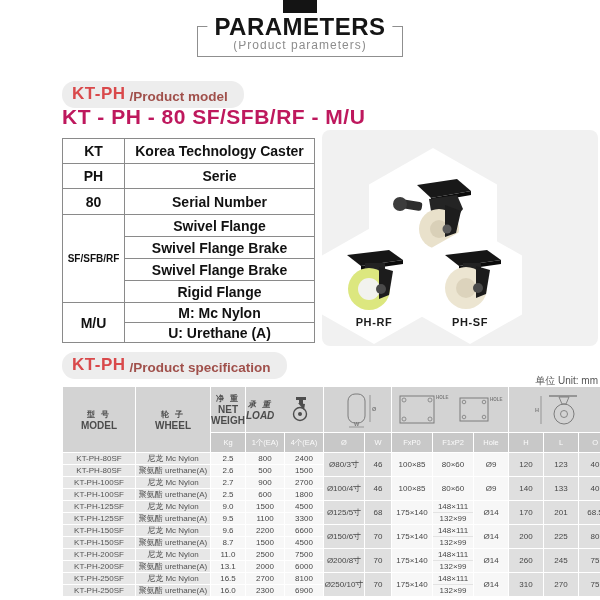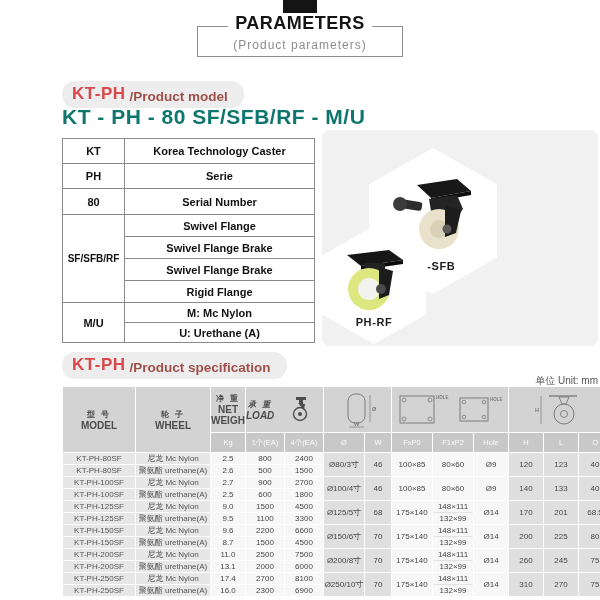--- a/index.html
+++ b/index.html
@@ -6,37 +6,37 @@
   html,body { background:#fff; }
   body { font-family:"Liberation Sans","DejaVu Sans",sans-serif; }
   .canvas { position:relative; width:600px; height:600px; background:#fff; overflow:hidden; }
 
   
   .top-tab { position:absolute; left:283px; top:0; width:34px; height:13px; background:#141414; }
 
   
   .title-box { position:absolute; left:197px; top:26px; width:206px; height:31px; border:1px solid #8f8f8f; }
   .title { position:absolute; left:50%; top:-14px; transform:translateX(-50%); background:#fff; padding:0 7px;
-           font-size:18px; font-weight:700; color:#151515; letter-spacing:.5px; white-space:nowrap; }
+           font-size:24px; font-weight:700; color:#151515; letter-spacing:.5px; white-space:nowrap; }
   .subtitle { text-align:center; margin-top:11px; font-size:12px; color:#8d8d8d; letter-spacing:1px; }
 
   
   .pill { position:absolute; display:inline-flex; align-items:flex-end; gap:4px; background:#ededed;
           border-radius:13px; padding:3px 16px 4px 10px; white-space:nowrap; }
   .pill-main { font-size:17px; font-weight:800; color:#d9494b; letter-spacing:.5px; }
   .pill-suffix { font-size:13.5px; font-weight:600; color:#a0504b; }
   .pill-model { left:62px; top:81px; }
   .pill-spec  { left:62px; top:352px; }
 
-  .model-code { position:absolute; left:62px; top:105px; font-size:21px; font-weight:600; color:#0f766e; letter-spacing:.5px; }
+  .model-code { position:absolute; left:62px; top:105px; font-size:21px; font-weight:600; color:#be185d; letter-spacing:.5px; }
 
   
   .model-table { position:absolute; left:62px; top:138px; width:253px; border-collapse:collapse; table-layout:fixed; }
   .model-table td { border:1px solid #8a8a8a; text-align:center; vertical-align:middle;
-                    font-size:11px; font-weight:700; color:#111; padding:0 2px; }
+                    font-size:14px; font-weight:700; color:#111; padding:0 2px; }
   .model-table .k { width:62px; }
   .rh1 { height:25px; } .rh1b { height:26px; } .rh2 { height:22px; } .rh3 { height:20px; }
 
   
   .products-panel { position:absolute; left:322px; top:130px; width:276px; height:216px; background:#f1f1f1; border-radius:8px; }
   .hex { position:absolute; background:#fff; clip-path:polygon(50% 0,100% 25%,100% 75%,50% 100%,0 75%,0 25%);
          display:flex; flex-direction:column; align-items:center; justify-content:center; }
   .hex svg { display:block; }
   .hex-label { font-size:11px; font-weight:700; color:#1d1d1d; letter-spacing:.6px; margin-top:1px; }
   .hex-sfb { left:47px; top:18px; width:128px; height:146px; }
@@ -138,20 +138,32 @@
         <polygon points="10,12 52,7 66,17 24,23" fill="#161616"></polygon>
         <polygon points="24,23 66,17 66,21 24,27" fill="#0b0b0b"></polygon>
         <rect x="28" y="20" width="20" height="14" fill="#222"></rect>
         <circle cx="32" cy="46" r="21" fill="#dce77f"></circle>
         <circle cx="32" cy="46" r="11" fill="#f2f2ee"></circle>
         <path d="M42,24 L56,28 L52,52 L42,56 Z" fill="#1c1c1c"></path>
         <circle cx="44" cy="46" r="5" fill="#4a4a4a"></circle>
       </svg>
       <div class="hex-label">PH-RF</div>
     </div>
+    <div class="hex hex-sf">
+      <svg width="74" height="72" viewBox="0 0 74 72">
+        <polygon points="12,12 54,7 68,17 26,23" fill="#161616"></polygon>
+        <polygon points="26,23 68,17 68,21 26,27" fill="#0b0b0b"></polygon>
+        <rect x="30" y="20" width="18" height="12" fill="#222"></rect>
+        <circle cx="33" cy="45" r="21" fill="#ece5d1"></circle>
+        <circle cx="33" cy="45" r="10" fill="#dcd3bc"></circle>
+        <path d="M43,23 L57,27 L53,51 L43,55 Z" fill="#1c1c1c"></path>
+        <circle cx="45" cy="45" r="5" fill="#4a4a4a"></circle>
+      </svg>
+      <div class="hex-label">PH-SF</div>
+    </div>
   </div>
 
   <div class="pill pill-spec">
     <span class="pill-main">KT-PH</span>
     <span class="pill-suffix">/Product specification</span>
   </div>
 
   <div class="unit-note">单位 Unit: mm</div>
 
   <table class="spec-table">
@@ -379,21 +391,21 @@
           <td class="c-wheel">聚氨酯 urethane(A)</td>
           <td class="c-white">13.1</td>
           <td class="c-white">2000</td>
           <td class="c-white">6000</td>
         </tr>
       </tbody>
       <tbody>
         <tr>
           <td class="c-model">KT-PH-250SF</td>
           <td class="c-wheel">尼龙 Mc Nylon</td>
-          <td class="c-white">17.4</td>
+          <td class="c-white">16.5</td>
           <td class="c-white">2700</td>
           <td class="c-white">8100</td>
           <td class="c-gray" rowspan="2">Ø250/10寸</td>
           <td class="c-gray" rowspan="2">70</td>
           <td class="c-white" rowspan="2">175×140</td>
           <td class="c-white" rowspan="2">
             <div>148×111</div>
             <div class="f1-line">132×99</div>
           </td>
           <td class="c-white" rowspan="2">Ø14</td>

